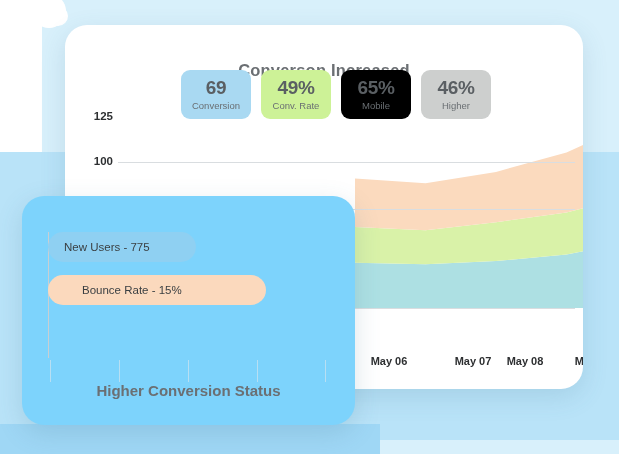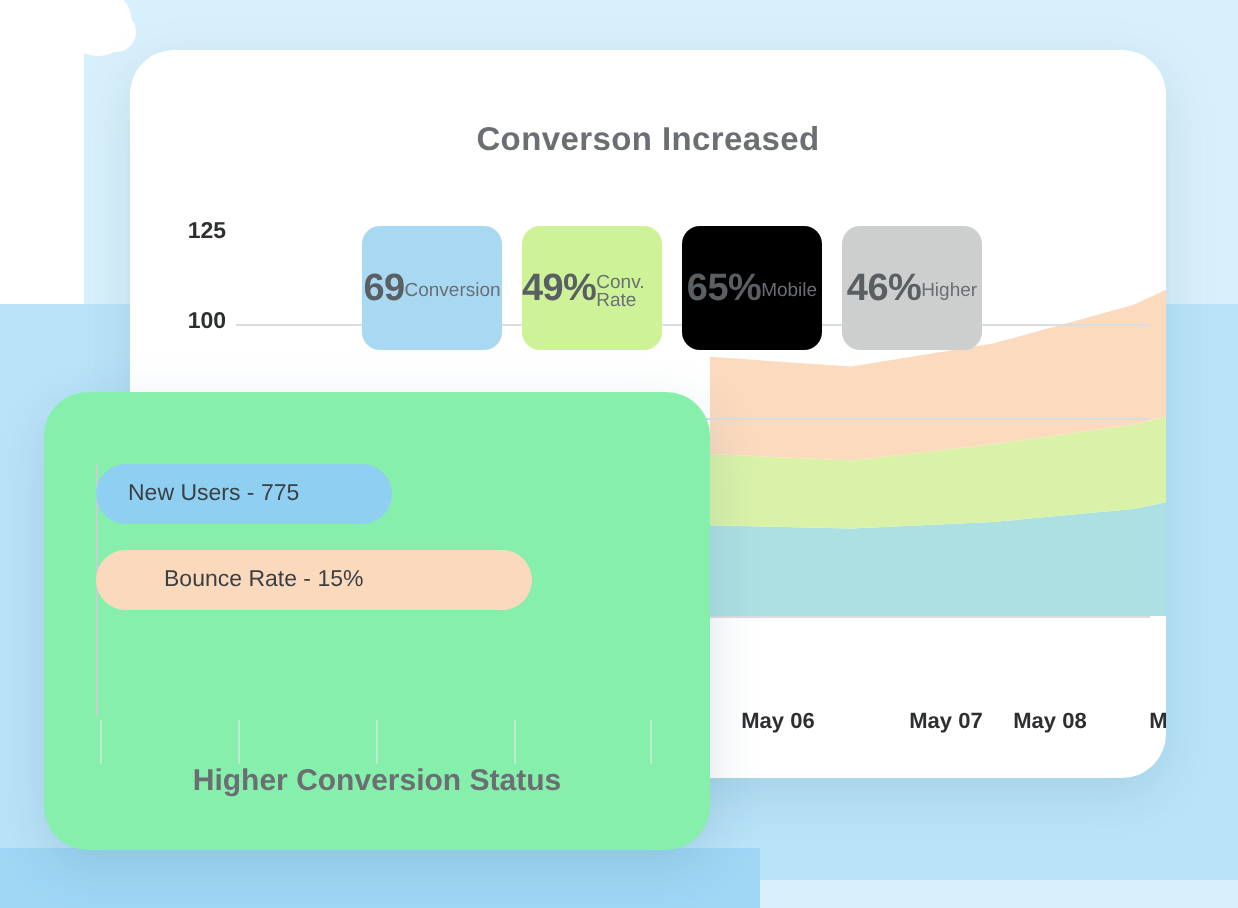--- a/index.html
+++ b/index.html
@@ -55,24 +55,23 @@
   .card-title{
     position:absolute;left:0;top:36px;width:518px;text-align:center;
     font-size:16.5px;font-weight:bold;color:#6b6f73;letter-spacing:.2px;
   }
 
   
   .badges{
     position:absolute;left:116px;top:45px;display:flex;gap:10px;
   }
   .badge{
-    width:70px;height:62px;border-radius:9px;
-    display:flex;flex-direction:row;align-items:center;justify-content:center;
+    width:70px;height:49px;border-radius:9px;
+    display:flex;flex-direction:column;align-items:center;justify-content:center;
     line-height:1;
-    margin-top:43px;
   }
   .badge .b-val{font-size:19px;font-weight:bold;color:#5a5f63;letter-spacing:-.3px;}
   .badge .b-lab{font-size:9.5px;color:#6a6f73;margin-top:4px;}
 
   
   .plot{
     position:absolute;left:0;top:0;width:518px;height:364px;
   }
   .ylab{
     position:absolute;font-size:11.5px;font-weight:bold;color:#2d2f31;text-align:right;width:34px;
@@ -83,21 +82,21 @@
   .xlab{
     position:absolute;font-size:11px;font-weight:bold;color:#2d2f31;text-align:center;width:54px;
   }
   .areawrap{
     position:absolute;left:0px;top:0;width:518px;height:307px;overflow:hidden;
   }
 
   
   .card-bottom{
     position:absolute;left:22px;top:196px;width:333px;height:229px;
-    background:#86efac;border-radius:22px;
+    background:#7dd3fc;border-radius:22px;
     box-shadow:0 8px 26px rgba(60,110,140,.18);
     overflow:hidden;
   }
   .bars{position:absolute;left:26px;top:36px;width:250px;}
   .bar-axis{position:absolute;left:26px;top:36px;width:1px;height:126px;background:#c9ced2;}
   .bar{
     height:30px;border-radius:15px;display:flex;align-items:center;
     padding-left:16px;box-sizing:border-box;
     font-size:11.5px;color:#3a3f42;margin-bottom:13px;
   }

